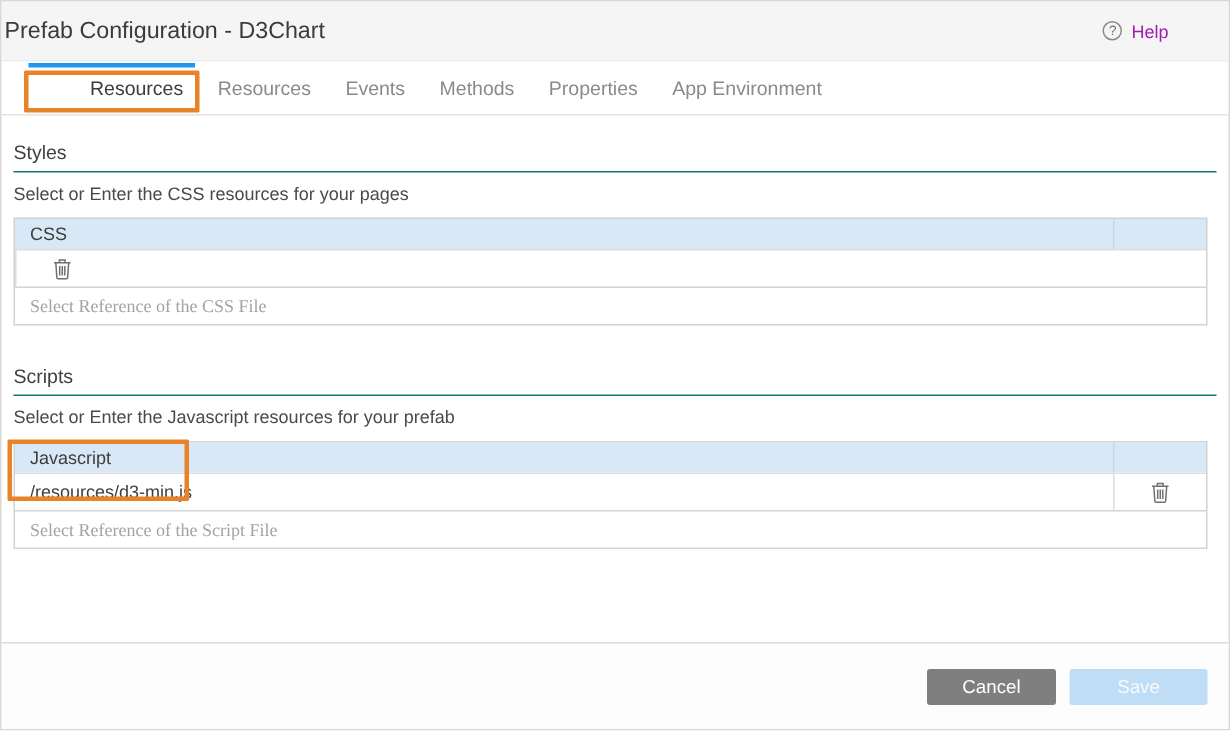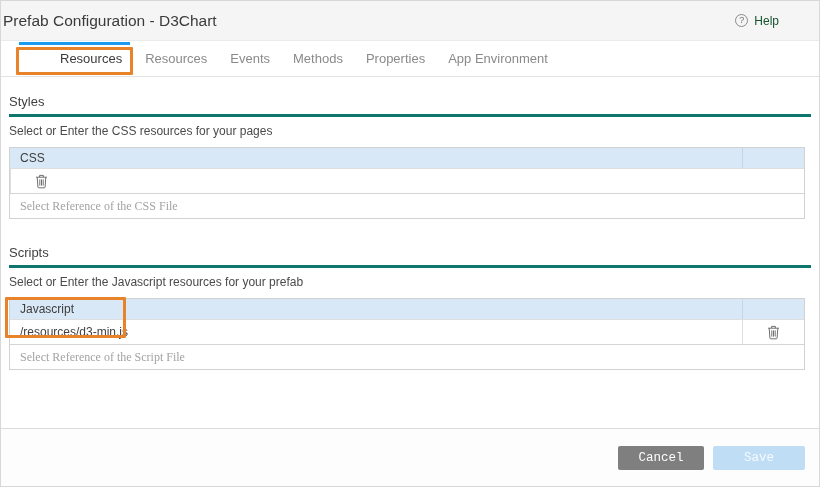--- a/index.html
+++ b/index.html
@@ -31,21 +31,21 @@
     position:absolute; right:40px; top:0; height:100%;
     display:flex; align-items:center; gap:6px;
     cursor:pointer;
   }
   .help-circle {
     width:13px; height:13px;
     border:1px solid #8a8a8a; border-radius:50%;
     color:#6f6f6f; font-size:9px; line-height:11px;
     text-align:center; display:inline-block;
   }
-  .help-text { font-size:12px; color:#14532d; }
+  .help-text { font-size:12px; color:#a21caf; }
 
   
   .tabbar {
     position:relative;
     height:36px;
     background:#fff;
     border-bottom:1px solid #e3e3e3;
     padding-left:18px;
     display:flex; align-items:stretch;
   }
@@ -66,21 +66,21 @@
     border:3px solid #e8832a; border-radius:1px;
     pointer-events:none;
   }
 
   
   .content { padding:0 8px; }
   .sec-title {
     margin:17px 0 0;
     font-size:13px; font-weight:400; color:#3f3f3f;
     padding-bottom:5px;
-    border-bottom:3px solid #0f766e;
+    border-bottom:1px solid #0f766e;
   }
   .sec-desc { margin-top:7px; font-size:12px; color:#4a4a4a; }
 
   .rtable {
     position:relative;
     margin-top:9px; margin-right:6px;
     border:1px solid #d2d2d2;
     background:#fff;
   }
   .thead {
@@ -125,21 +125,21 @@
   .ftr {
     position:absolute; left:0; right:0; bottom:0;
     height:58px;
     background:#fdfdfd;
     border-top:1px solid #dcdcdc;
     display:flex; align-items:center; justify-content:flex-end;
     padding-right:14px;
   }
   .btn {
     height:24px; border:none; border-radius:2px;
-    font-family:Liberation Mono, monospace;
+    font-family:Liberation Sans, sans-serif;
     font-size:12.5px; cursor:pointer;
   }
   .btn-cancel { width:86px; background:#7f7f7f; color:#ffffff; margin-right:9px; }
   .btn-save  { width:92px; background:#c0ddf6; color:#f7fafd; }
 </style>
 </head>
 <body>
 
 <div class="page">
 

